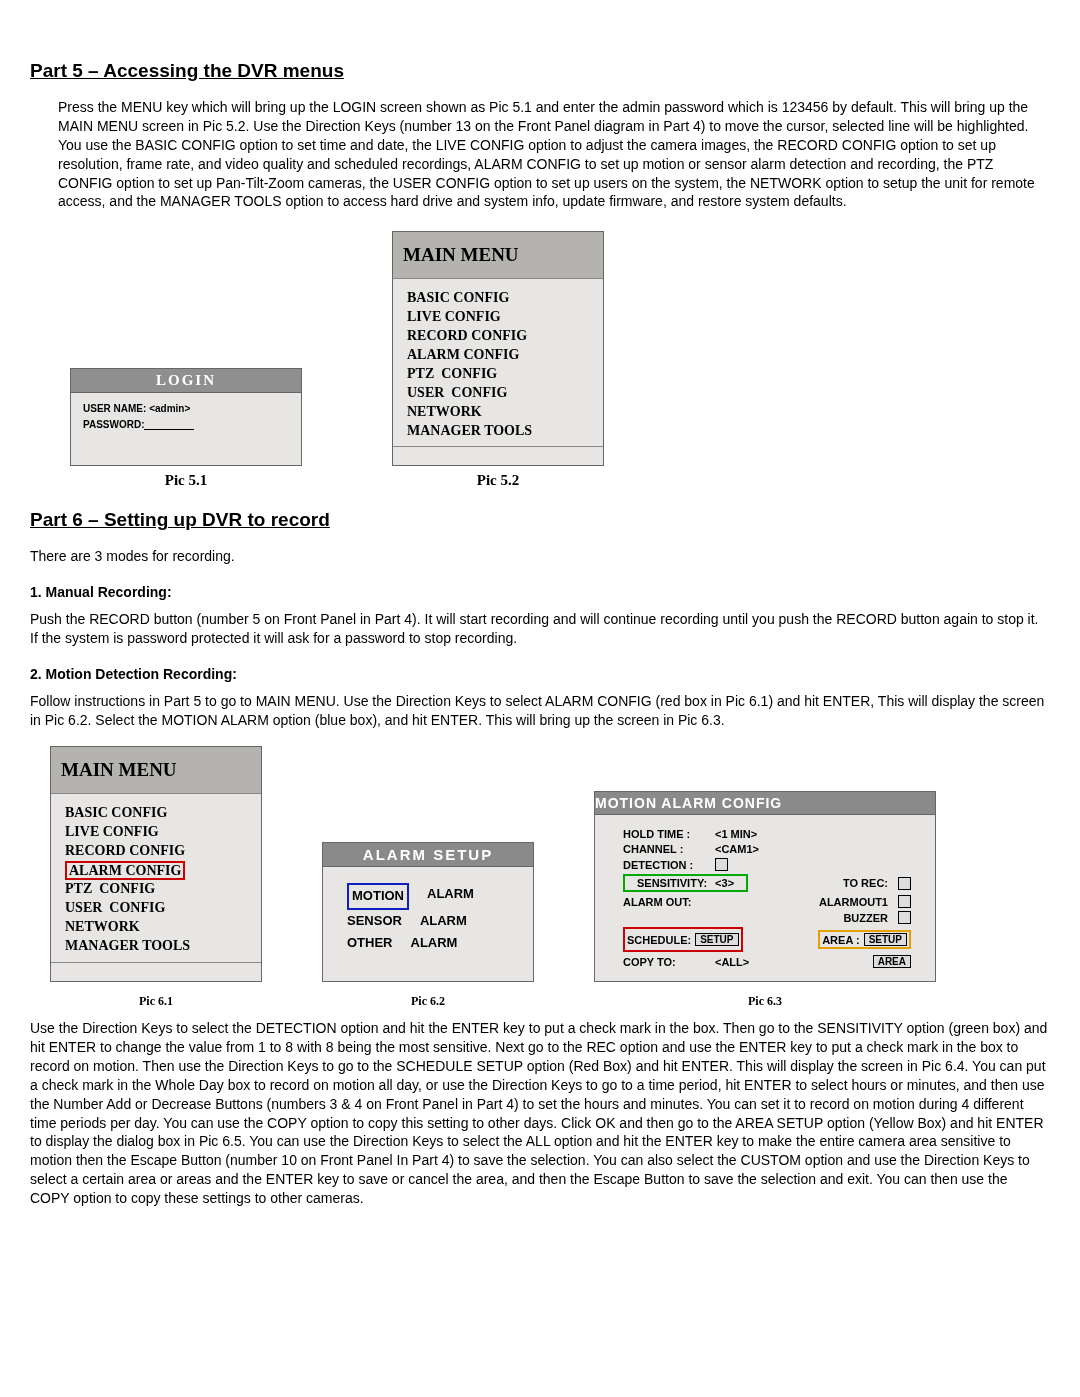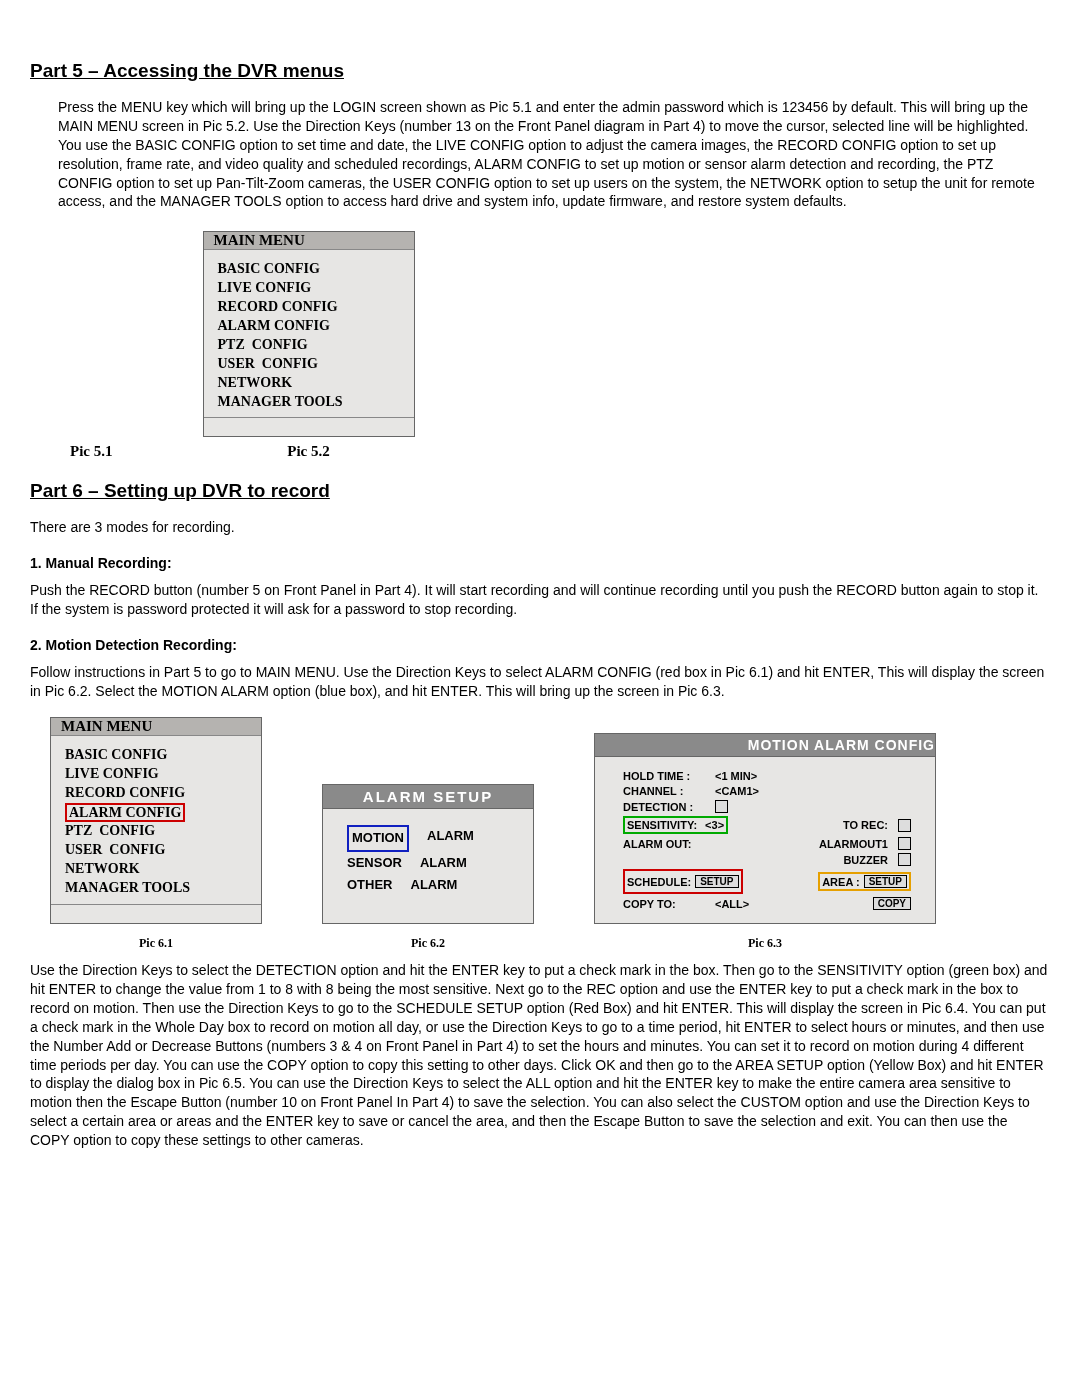--- a/index.html
+++ b/index.html
@@ -80,22 +80,22 @@
   .menu-box {
     width: 210px;
     border: 1px solid #666;
     background: #e7e6e4;
     text-align: left;
   }
   .menu-title {
     background: #b5b3b0;
     font-family: 'Times New Roman', serif;
     font-weight: bold;
-    padding: 0 10px;
-    font-size: 15px;
+    padding: 12px 10px;
+    font-size: 19px;
     border-bottom: 1px solid #888;
   }
   .menu-items {
     padding: 10px 10px 18px 14px;
     font-family: 'Times New Roman', serif;
     font-weight: bold;
     font-size: 14px;
     line-height: 1.35;
   }
   .menu-item { white-space: pre; }
@@ -134,53 +134,65 @@
     border: 1px solid #666;
     background: #e7e6e4;
     text-align:left;
   }
   .mac-title {
     background: #8a8a8a;
     color:#fff;
     font-family: Arial, sans-serif;
     font-weight: bold;
     letter-spacing: 1px;
-    text-align:right;
+    text-align:left;
     padding:3px 0;
     font-size:14px;
     border-bottom:1px solid #666;
   }
   .mac-body {
     padding: 10px 12px 10px 16px;
     font-family: Arial, sans-serif;
     font-weight: bold;
     font-size: 11px;
   }
   .mac-body .r { display:flex; align-items:center; gap:10px; margin:3px 12px; flex-wrap:wrap; }
   .mac-body .lbl { min-width:82px; }
   .mac-body .chk { width:11px; height:11px; border:1px solid #000; display:inline-block; background:#ddd; }
   .mac-body .btn { border:1px solid #000; padding:0 4px; font-size:10px; background:#ddd; }
-  .green-box { border:2px solid #0a0; padding:1px 2px; display:flex; gap:8px; align-items:center; }
+  .green-box { border:2px solid #0a0; padding:1px 12px; display:flex; gap:8px; align-items:center; }
   .red-box-inline { border:2px solid #c00; padding:4px 2px; display:flex; gap:4px; align-items:center; }
   .yellow-box-inline { border:2px solid #e6a000; padding:1px 2px; display:flex; gap:4px; align-items:center; }
   .fig-row2 {
     display:flex;
     align-items: flex-end;
     gap: 60px;
     margin: 16px 0 8px 20px;
   }
 </style>
 </head>
 <body>
 
 <h2 class="section-title">Part 5 – Accessing the DVR menus</h2>
 <p class="body-text">Press the MENU key which will bring up the LOGIN screen shown as Pic 5.1 and enter the admin password which is 123456 by default. This will bring up the MAIN MENU screen in Pic 5.2. Use the Direction Keys (number 13 on the Front Panel diagram in Part 4) to move the cursor, selected line will be highlighted. You use the BASIC CONFIG option to set time and date, the LIVE CONFIG option to adjust the camera images, the RECORD CONFIG option to set up resolution, frame rate, and video quality and scheduled recordings, ALARM CONFIG to set up motion or sensor alarm detection and recording, the PTZ CONFIG option to set up Pan-Tilt-Zoom cameras, the USER CONFIG option to set up users on the system, the NETWORK option to setup the unit for remote access, and the MANAGER TOOLS option to access hard drive and system info, update firmware, and restore system defaults.</p>
 
 <div class="fig-row">
   <div class="fig-col">
+    <div class="login-box">
+      <div class="login-title">LOGIN</div>
+      <div class="login-body">
+        <div class="row">
+          <span>USER NAME:</span>
+          <span>&lt;admin&gt;</span>
+        </div>
+        <div class="row">
+          <span>PASSWORD:</span><span class="underline"></span>
+        </div>
+      </div>
+    </div>
     <div class="caption">Pic 5.1</div>
   </div>
 
   <div class="fig-col">
     <div class="menu-box">
       <div class="menu-title">MAIN MENU</div>
       <div class="menu-items">
         <div class="menu-item">BASIC CONFIG</div>
         <div class="menu-item">LIVE CONFIG</div>
         <div class="menu-item">RECORD CONFIG</div>
@@ -288,21 +300,21 @@
           <span style="margin-left:auto"></span>
           <span class="yellow-box-inline">
             <span>AREA :</span>
             <span class="btn">SETUP</span>
           </span>
         </div>
         <div class="r">
           <span class="lbl">COPY TO:</span>
           <span>&lt;ALL&gt;</span>
           <span style="margin-left:auto"></span>
-          <span class="btn">COPY</span>
+          <span class="btn">AREA</span>
         </div>
       </div>
     </div>
     <div class="caption-small">Pic 6.3</div>
   </div>
 </div>
 
 <p class="body-text-full">Use the Direction Keys to select the DETECTION option and hit the ENTER key to put a check mark in the box. Then go to the SENSITIVITY option (green box) and hit ENTER to change the value from 1 to 8 with 8 being the most sensitive. Next go to the REC option and use the ENTER key to put a check mark in the box to record on motion. Then use the Direction Keys to go to the SCHEDULE SETUP option (Red Box) and hit ENTER. This will display the screen in Pic 6.4. You can put a check mark in the Whole Day box to record on motion all day, or use the Direction Keys to go to a time period, hit ENTER to select hours or minutes, and then use the Number Add or Decrease Buttons (numbers 3 &amp; 4 on Front Panel in Part 4) to set the hours and minutes. You can set it to record on motion during 4 different time periods per day. You can use the COPY option to copy this setting to other days. Click OK and then go to the AREA SETUP option (Yellow Box) and hit ENTER to display the dialog box in Pic 6.5. You can use the Direction Keys to select the ALL option and hit the ENTER key to make the entire camera area sensitive to motion then the Escape Button (number 10 on Front Panel In Part 4) to save the selection. You can also select the CUSTOM option and use the Direction Keys to select a certain area or areas and the ENTER key to save or cancel the area, and then the Escape Button to save the selection and exit. You can then use the COPY option to copy these settings to other cameras.</p>
 
 </body></html>

